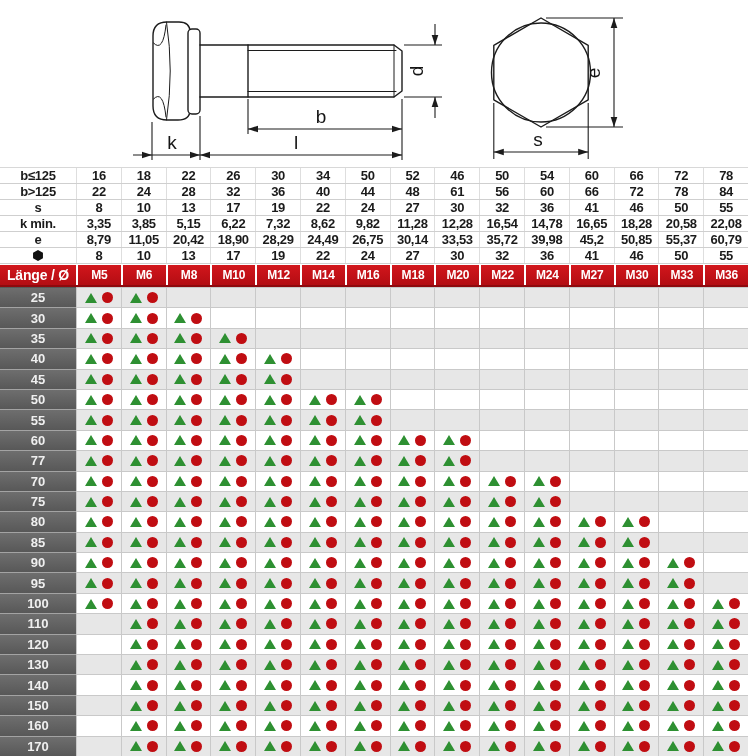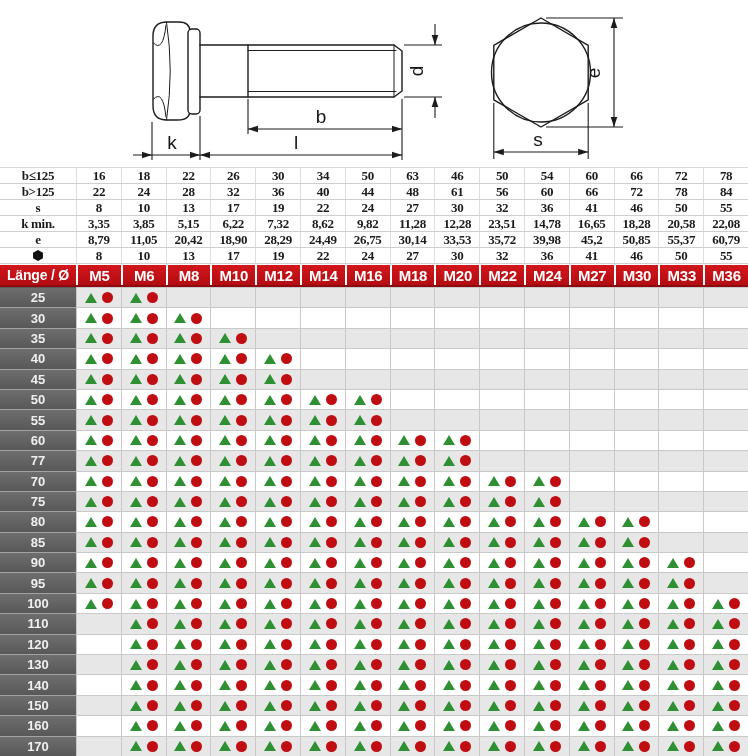--- a/index.html
+++ b/index.html
@@ -15,32 +15,32 @@
   .drawing{height:167px;flex:0 0 167px;background:#fff;}
   .drawing svg{display:block;}
   .tech path,.tech line,.tech rect,.tech polygon,.tech circle{fill:none;stroke:var(--line);stroke-width:1.4;stroke-linejoin:round;stroke-linecap:round;}
   .tech .thin{stroke-width:1;}
   .tech .fillwhite{fill:#fff;}
   .dim line{stroke:var(--line);stroke-width:1.1;}
   .dim polygon{fill:var(--line);stroke:none;}
   .dimlabel{font-family:"Liberation Sans",sans-serif;font-size:19px;fill:#151515;text-anchor:middle;}
 
   
-  .spec-table{height:96px;flex:0 0 96px;border-top:1px solid #d8d8d8;font-family:Liberation Serif, serif;}
+  .spec-table{height:96px;flex:0 0 96px;border-top:1px solid #d8d8d8;}
   .spec-row{display:grid;grid-template-columns:76px repeat(15,1fr);height:16px;box-sizing:border-box;border-bottom:1px solid #cfcfcf;}
   .spec-label,.spec-cell{display:flex;align-items:center;justify-content:center;font-size:13px;font-weight:700;color:#1b1b1b;line-height:1;letter-spacing:-0.3px;}
   .spec-cell{border-left:1px solid #dedede;}
   .hex-glyph{width:11px;height:11px;background:#111;display:inline-block;
     clip-path:polygon(50% 0,95% 26%,95% 74%,50% 100%,5% 74%,5% 26%);}
 
   
   .matrix{flex:1;display:flex;flex-direction:column;min-height:0;}
   .matrix-header{height:23px;flex:0 0 23px;display:grid;grid-template-columns:76px repeat(15,1fr);
     column-gap:2px;background:#fff;box-sizing:border-box;border-bottom:2px solid var(--red-dark);padding-top:1px;}
-  .hcell{background:linear-gradient(180deg,#d2161c,#b30d13);color:#fff;font-weight:700;font-size:15px;
+  .hcell{background:linear-gradient(180deg,#d2161c,#b30d13);color:#fff;font-weight:700;font-size:12px;
     display:flex;align-items:center;justify-content:center;letter-spacing:-0.2px;}
   .hcell.corner{font-size:14px;}
 
   
   .matrix-body{flex:1;display:flex;flex-direction:column;min-height:0;}
   .matrix-row{flex:1;display:grid;grid-template-columns:76px repeat(15,1fr);min-height:0;border-radius:8px;}
   .rlabel{background:linear-gradient(180deg,var(--label-gray),var(--label-gray-dark));color:#efefef;
     font-weight:700;font-size:13px;display:flex;align-items:center;justify-content:center;
     border-top:1px solid #a3a3a3;box-sizing:border-box;}
   .matrix-row:first-child .rlabel{border-top-color:transparent;}
@@ -122,21 +122,21 @@
   <div class="spec-table">
       <div class="spec-row">
         <div class="spec-label">b≤125</div>
         <div class="spec-cell">16</div>
         <div class="spec-cell">18</div>
         <div class="spec-cell">22</div>
         <div class="spec-cell">26</div>
         <div class="spec-cell">30</div>
         <div class="spec-cell">34</div>
         <div class="spec-cell">50</div>
-        <div class="spec-cell">63</div>
+        <div class="spec-cell">52</div>
         <div class="spec-cell">46</div>
         <div class="spec-cell">50</div>
         <div class="spec-cell">54</div>
         <div class="spec-cell">60</div>
         <div class="spec-cell">66</div>
         <div class="spec-cell">72</div>
         <div class="spec-cell">78</div>
       </div>
       <div class="spec-row">
         <div class="spec-label">b&gt;125</div>
@@ -178,21 +178,21 @@
         <div class="spec-label">k min.</div>
         <div class="spec-cell">3,35</div>
         <div class="spec-cell">3,85</div>
         <div class="spec-cell">5,15</div>
         <div class="spec-cell">6,22</div>
         <div class="spec-cell">7,32</div>
         <div class="spec-cell">8,62</div>
         <div class="spec-cell">9,82</div>
         <div class="spec-cell">11,28</div>
         <div class="spec-cell">12,28</div>
-        <div class="spec-cell">23,51</div>
+        <div class="spec-cell">16,54</div>
         <div class="spec-cell">14,78</div>
         <div class="spec-cell">16,65</div>
         <div class="spec-cell">18,28</div>
         <div class="spec-cell">20,58</div>
         <div class="spec-cell">22,08</div>
       </div>
       <div class="spec-row">
         <div class="spec-label">e</div>
         <div class="spec-cell">8,79</div>
         <div class="spec-cell">11,05</div>

